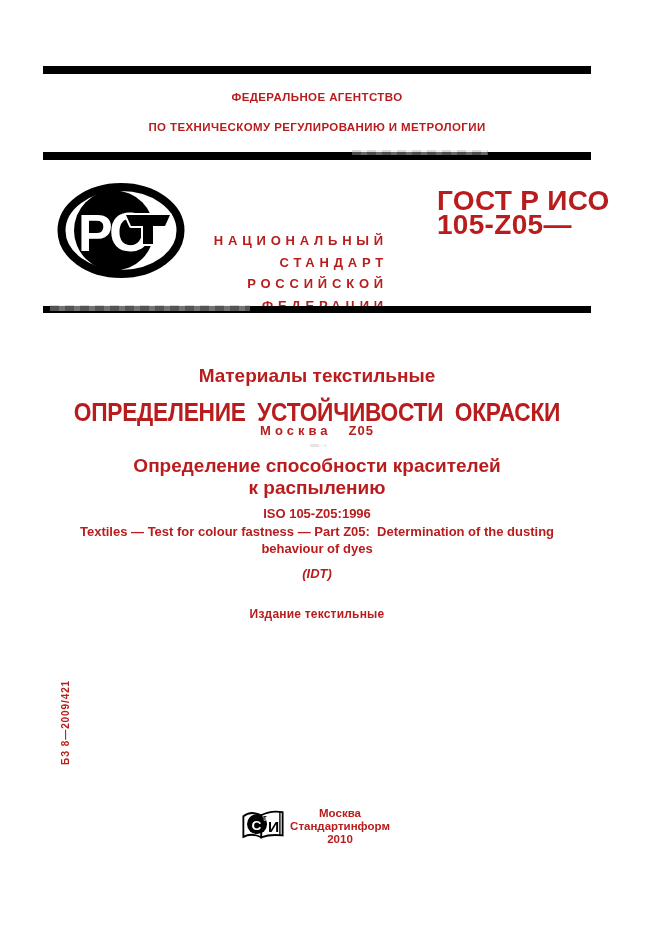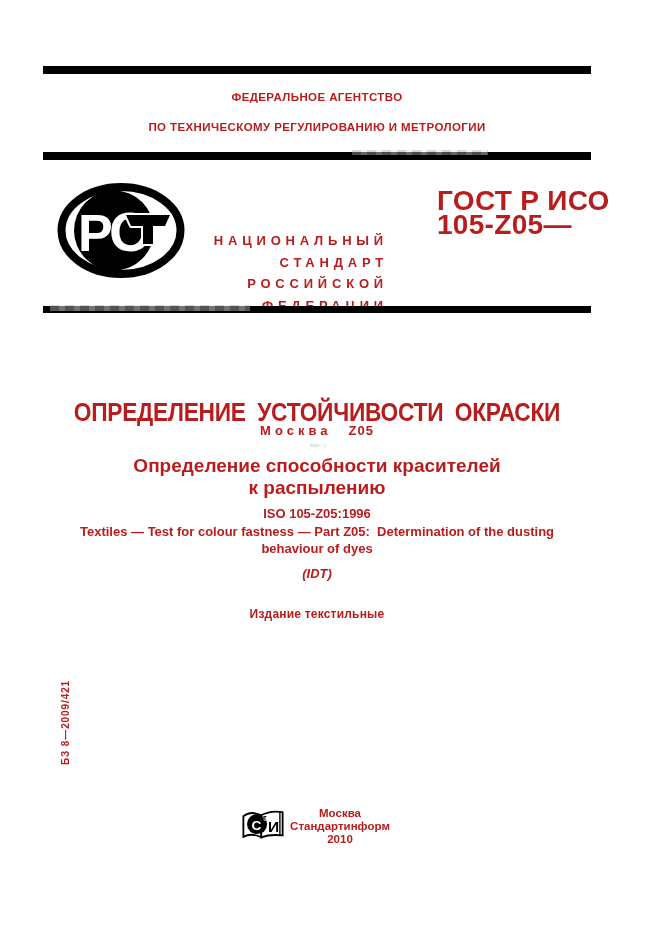--- a/index.html
+++ b/index.html
@@ -96,20 +96,21 @@
   </div>
 
   <div class="std-designation">
     <div>ГОСТ Р ИСО</div>
     <div>105-Z05—</div>
   </div>
 
   <div class="rule rule-low"></div>
   <div class="ghost ghost2"></div>
 
+  <div class="colc title-subject">Материалы текстильные</div>
   <div class="colc title-main">ОПРЕДЕЛЕНИЕ УСТОЙЧИВОСТИ ОКРАСКИ</div>
   <div class="colc title-part">
     <span class="part-label">Москва</span><span class="part-code">Z05</span>
   </div>
   <div class="ghost ghost3"></div>
   <div class="colc title-sub1">Определение способности красителей</div>
   <div class="colc title-sub2">к распылению</div>
 
   <div class="colc iso-line iso-ref">ISO 105-Z05:1996</div>
   <div class="colc iso-line iso-1">Textiles — Test for colour fastness — Part Z05:  Determination of the dusting</div>

